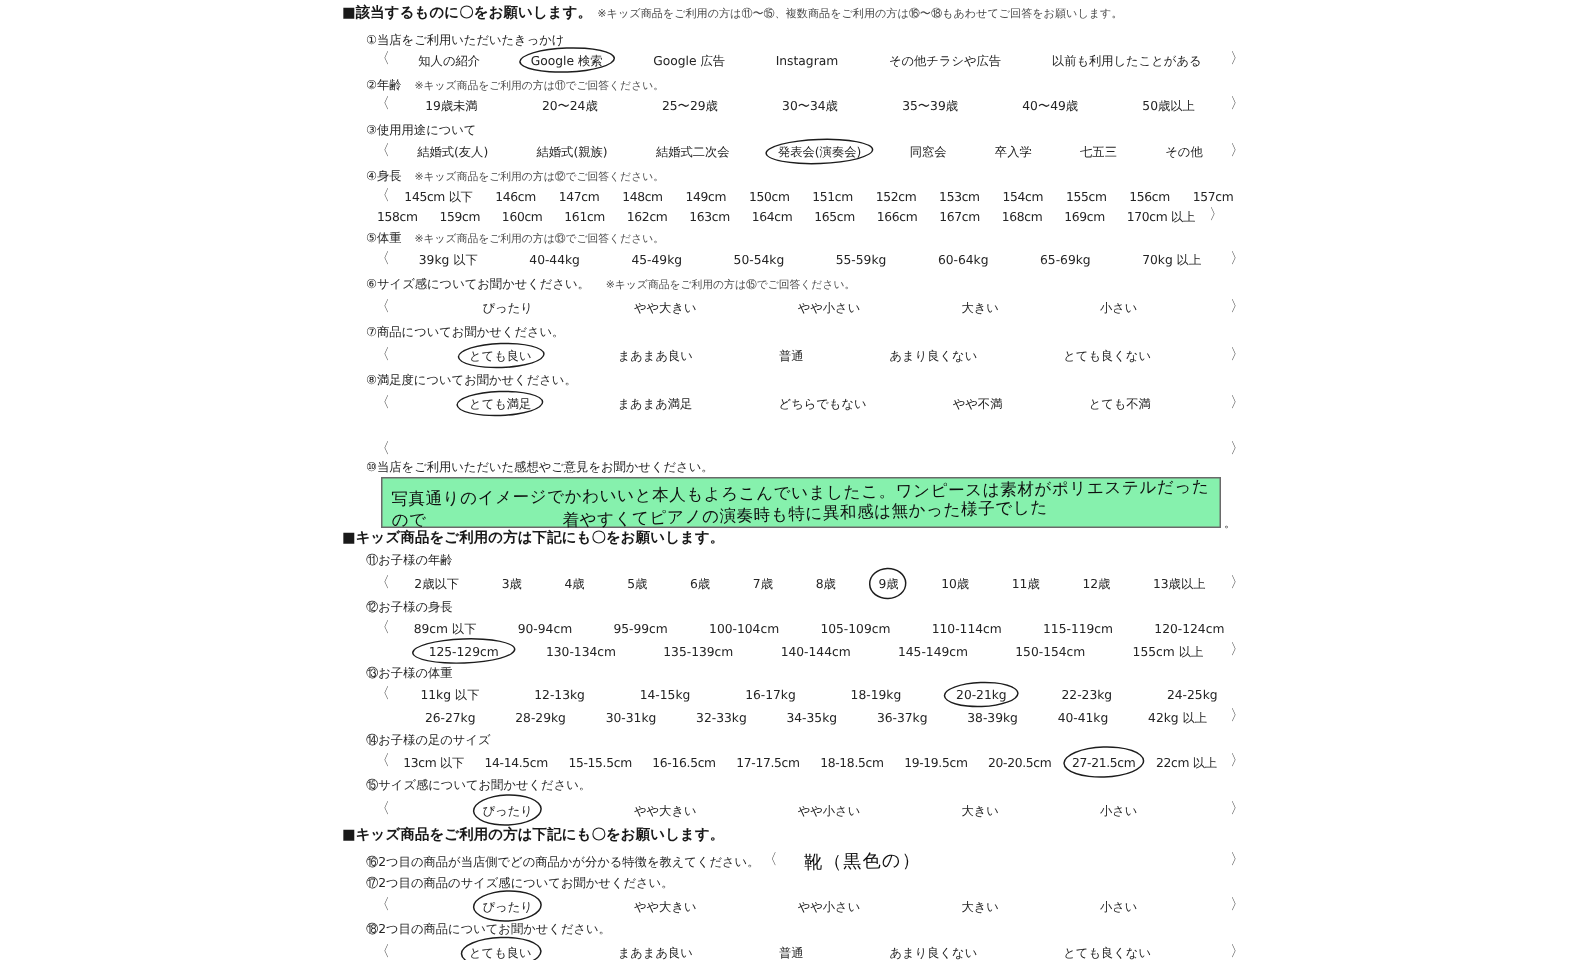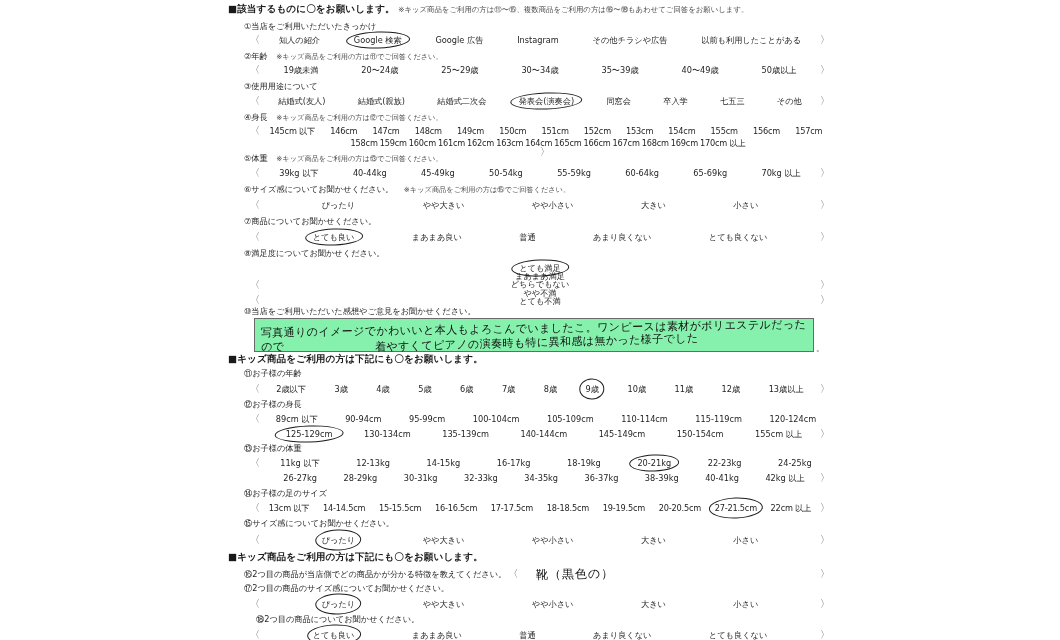--- a/index.html
+++ b/index.html
@@ -213,21 +213,21 @@
       <span class="opt narrow">150cm</span>
       <span class="opt narrow">151cm</span>
       <span class="opt narrow">152cm</span>
       <span class="opt narrow">153cm</span>
       <span class="opt narrow">154cm</span>
       <span class="opt narrow">155cm</span>
       <span class="opt narrow">156cm</span>
       <span class="opt narrow">157cm</span>
     </span>
   </div>
-  <div class="opt-row" style="position:absolute;left:30px;top:139px;width:580px;flex-direction:column;">
+  <div class="opt-row" style="position:absolute;left:12px;top:139px;width:580px;">
     <span class="opts" style="padding-left:8px;">
       <span class="opt narrow">158cm</span>
       <span class="opt narrow">159cm</span>
       <span class="opt narrow">160cm</span>
       <span class="opt narrow">161cm</span>
       <span class="opt narrow">162cm</span>
       <span class="opt narrow">163cm</span>
       <span class="opt narrow">164cm</span>
       <span class="opt narrow">165cm</span>
       <span class="opt narrow">166cm</span>
@@ -283,21 +283,21 @@
       <span class="opt">普通</span>
       <span class="opt">あまり良くない</span>
       <span class="opt">とても良くない</span>
     </span>
     <span class="brk right">〉</span>
   </div>
 
   <div class="q-label" style="position:absolute;left:20px;top:249px;">⑧満足度についてお聞かせください。</div>
   <div class="opt-row" style="position:absolute;left:26px;top:264px;width:580px;">
     <span class="brk left">〈</span>
-    <span class="opts" style="padding:0 22px;flex-direction:column;">
+    <span class="opts" style="padding:0 22px;">
       <span class="opt circled">とても満足</span>
       <span class="opt">まあまあ満足</span>
       <span class="opt">どちらでもない</span>
       <span class="opt">やや不満</span>
       <span class="opt">とても不満</span>
     </span>
     <span class="brk right">〉</span>
   </div>
 
   <div class="blank-row" style="position:absolute;left:26px;top:295px;width:580px;">
@@ -439,21 +439,21 @@
     <span class="opts" style="padding:0 26px;">
       <span class="opt circled tall">ぴったり</span>
       <span class="opt">やや大きい</span>
       <span class="opt">やや小さい</span>
       <span class="opt">大きい</span>
       <span class="opt">小さい</span>
     </span>
     <span class="brk right">〉</span>
   </div>
 
-  <div class="q-label" style="position:absolute;left:20px;top:615px;margin-left:12px;">⑱2つ目の商品についてお聞かせください。</div>
+  <div class="q-label" style="position:absolute;left:20px;top:615px;">⑱2つ目の商品についてお聞かせください。</div>
   <div class="opt-row" style="position:absolute;left:26px;top:630px;width:580px;">
     <span class="brk left">〈</span>
     <span class="opts" style="padding:0 22px;">
       <span class="opt circled tall">とても良い</span>
       <span class="opt">まあまあ良い</span>
       <span class="opt">普通</span>
       <span class="opt">あまり良くない</span>
       <span class="opt">とても良くない</span>
     </span>
     <span class="brk right">〉</span>

